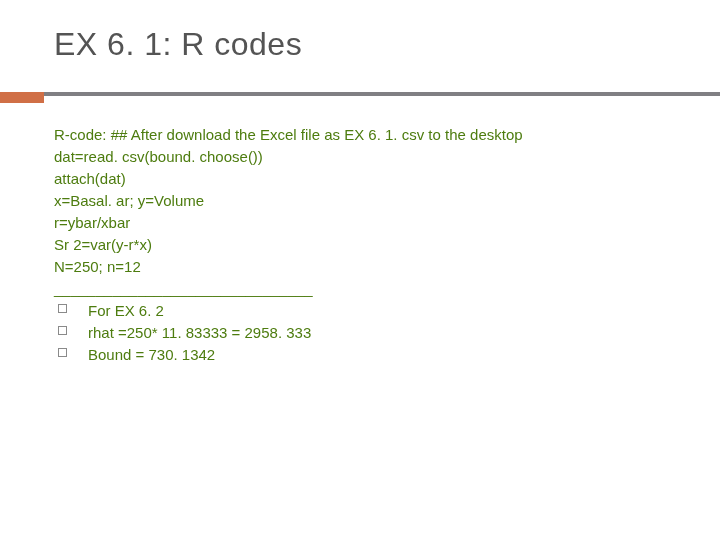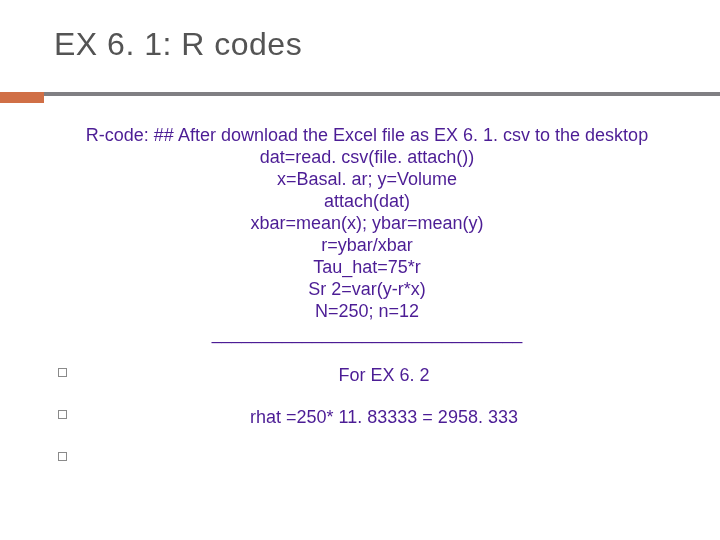--- a/index.html
+++ b/index.html
@@ -44,36 +44,34 @@
     left: 0;
     width: 44px;
     height: 11px;
     background: #d06f46;
   }
   .body {
     position: absolute;
     top: 124px;
     left: 54px;
     right: 40px;
-    font-size: 18px;
+    font-size: 15px;
     line-height: 22px;
-    color: #4c1d95;
-    text-align: center;
+    color: #4d7c0f;
   }
   .code-line {
     white-space: pre;
   }
   .bullets {
     margin-top: 0;
     padding-left: 34px;
   }
   .bullet {
     position: relative;
     padding-left: 0;
-    margin-top: 20px;
   }
   .bullet-marker {
     position: absolute;
     left: -30px;
     top: 4px;
     width: 9px;
     height: 9px;
     border: 1.5px solid #8a8a8a;
     box-sizing: border-box;
   }
@@ -85,38 +83,40 @@
 
   <div class="title">EX 6. 1: R codes</div>
 
   <div class="rule-group">
     <div class="rule-main"></div>
     <div class="accent"></div>
   </div>
 
   <div class="body">
     <div class="code-line">R-code: ## After download the Excel file as EX 6. 1. csv to the desktop</div>
-    <div class="code-line">dat=read. csv(file. attach())</div>
+    <div class="code-line">dat=read. csv(bound. choose())</div>
+    <div class="code-line">attach(dat)</div>
     <div class="code-line">x=Basal. ar; y=Volume</div>
-    <div class="code-line">attach(dat)</div>
-    <div class="code-line">xbar=mean(x); ybar=mean(y)</div>
     <div class="code-line">r=ybar/xbar</div>
-    <div class="code-line">Tau_hat=75*r</div>
     <div class="code-line">Sr 2=var(y-r*x)</div>
     <div class="code-line">N=250; n=12</div>
     <div class="code-line">_______________________________</div>
 
     <div class="bullets">
       <div class="bullet">
         <span class="bullet-marker"></span>
         <span>For EX 6. 2</span>
       </div>
       <div class="bullet">
         <span class="bullet-marker"></span>
         <span>rhat =250* 11. 83333 = 2958. 333</span>
       </div>
       <div class="bullet">
         <span class="bullet-marker"></span>
       </div>
+      <div class="bullet">
+        <span class="bullet-marker"></span>
+        <span>Bound = 730. 1342</span>
+      </div>
     </div>
   </div>
 
 </div>
 
 </body></html>

